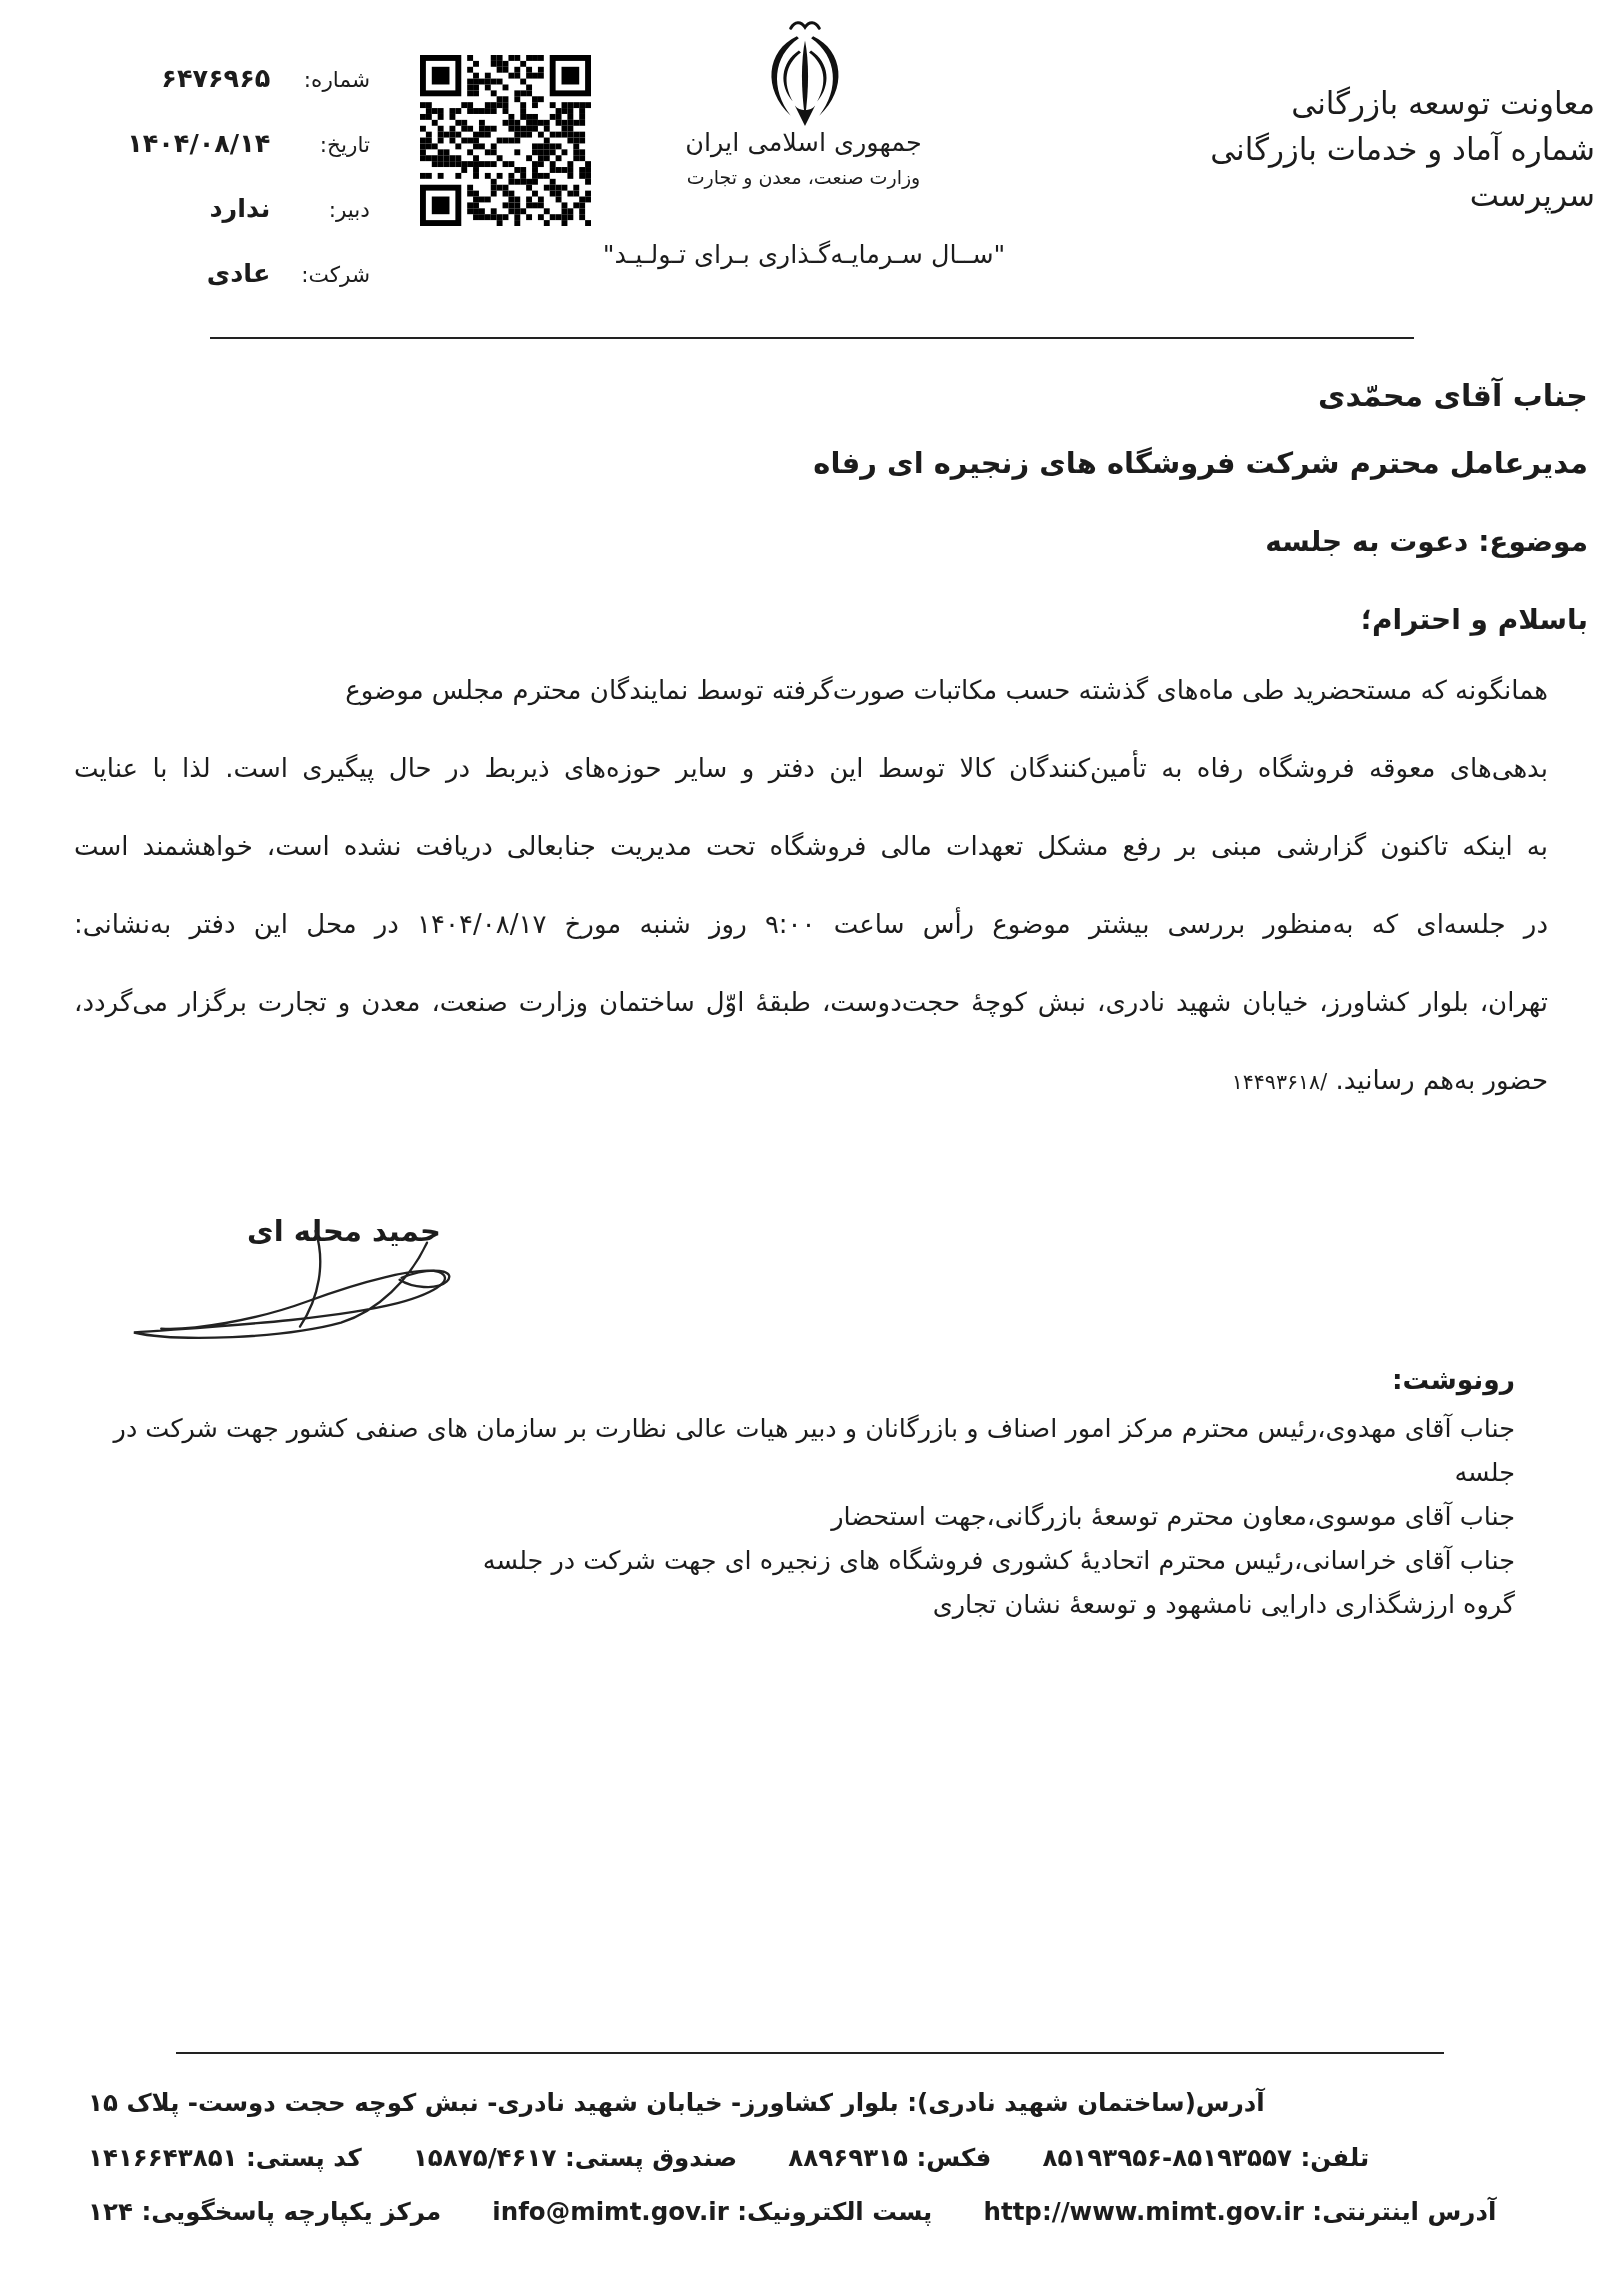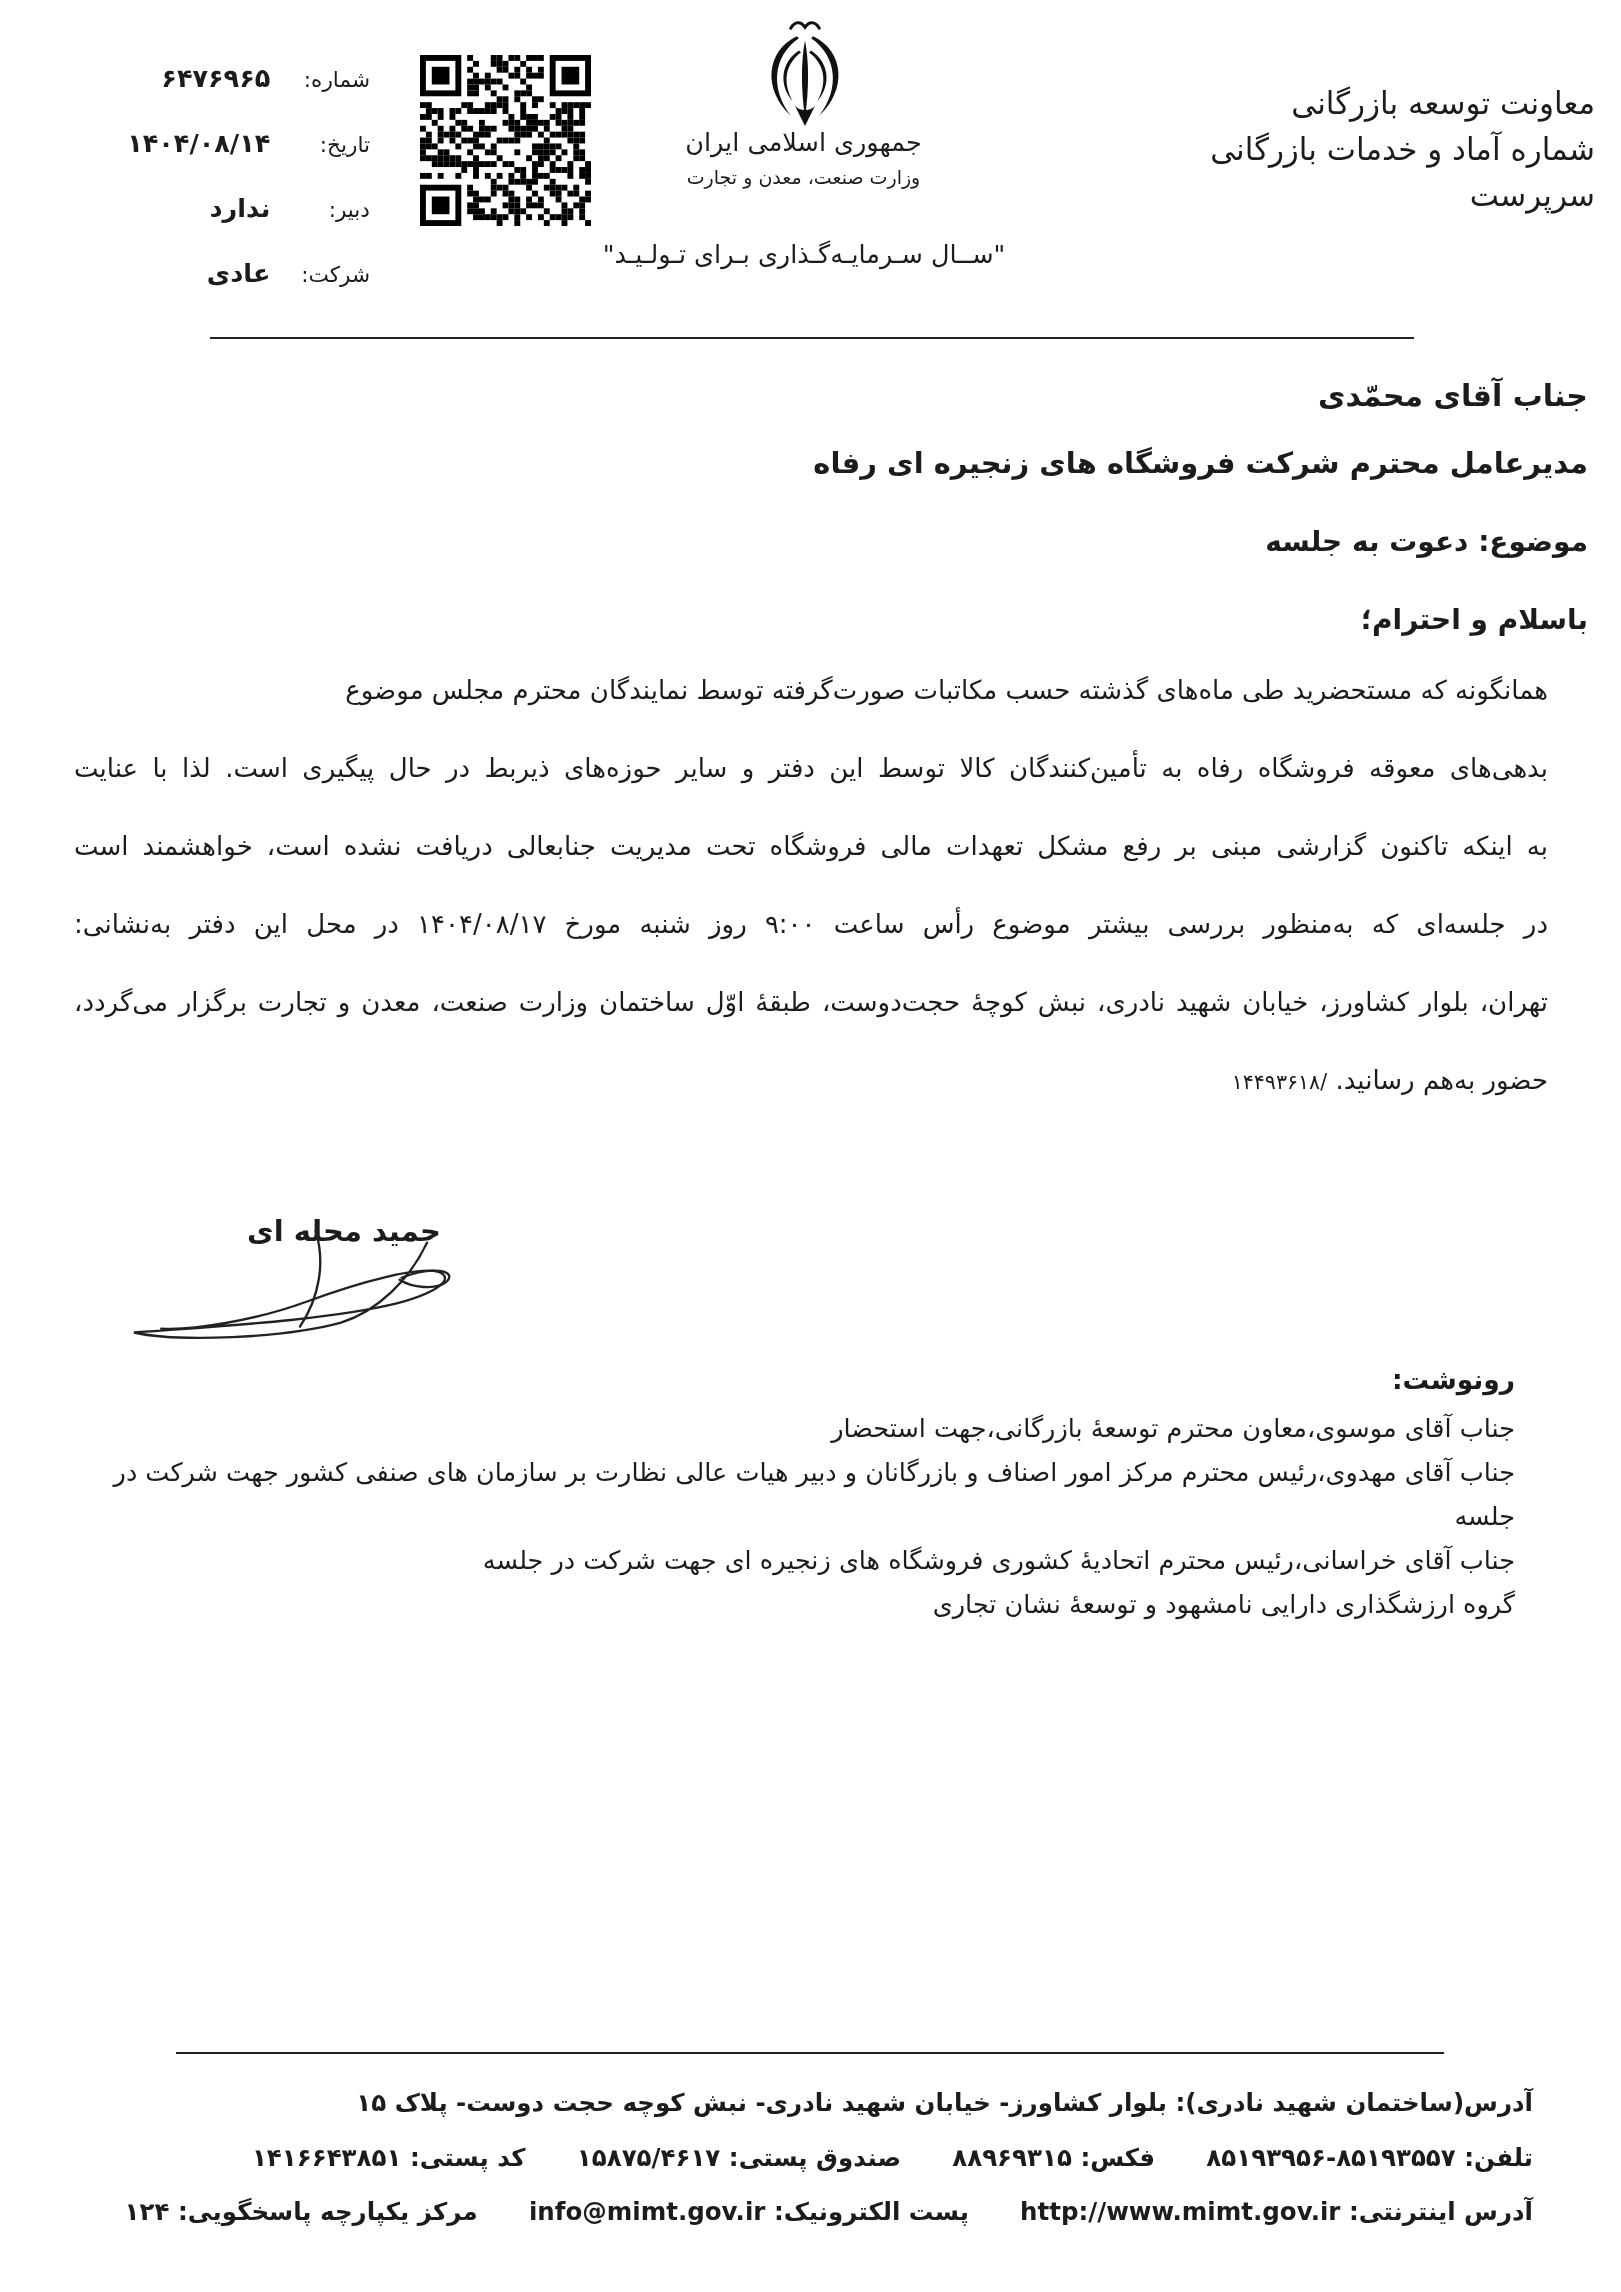--- a/index.html
+++ b/index.html
@@ -48,21 +48,21 @@
   .sig-name{position:absolute;right:49px;top:13.7px;font-weight:700;font-size:29px;}
   .sig-svg{position:absolute;left:0;top:27.4px;}
 
   
   .cc{position:absolute;right:106px;left:59px;top:1358px;font-size:25.5px;line-height:44px;
       text-align:right;}
   .cc-label{font-weight:700;font-size:26.5px;margin-bottom:3.9px;}
 
   
   .f-divider{position:absolute;top:2052px;left:176px;width:1268px;height:2px;background:#222;}
-  .f-line{position:absolute;left:88px;right:88px;text-align:right;font-weight:700;
+  .f-line{position:absolute;left:88px;right:88px;text-align:left;font-weight:700;
           font-size:24.5px;white-space:pre-wrap;}
   .f1{top:2088px;} .f2{top:2143px;} .f3{top:2197px;}
 </style>
 </head>
 <body>
 
 <div class="page">
 
   <div class="meta">
     <div class="meta-row">
@@ -469,22 +469,22 @@
       <g fill="none" stroke="#222" stroke-width="2.4" stroke-linecap="round">
         <path d="M212,4 C222,36 216,72 196,102"></path>
         <path d="M326,16 C308,54 276,86 238,98 C180,114 70,118 26,108 C104,102 224,96 296,78 C340,66 354,52 338,46 C318,40 258,56 204,76 C150,96 84,106 54,104"></path>
         <path d="M300,52 C330,40 358,44 346,56 C336,65 310,62 298,54"></path>
       </g>
     </svg>
   </div>
 
   <div class="cc">
     <div class="cc-label">رونوشت:</div>
+    <div>جناب آقای مهدوی،رئیس محترم مرکز امور اصناف و بازرگانان و دبیر هیات عالی نظارت بر سازمان های صنفی کشور جهت شرکت در جلسه</div>
     <div>جناب آقای موسوی،معاون محترم توسعۀ بازرگانی،جهت استحضار</div>
-    <div>جناب آقای مهدوی،رئیس محترم مرکز امور اصناف و بازرگانان و دبیر هیات عالی نظارت بر سازمان های صنفی کشور جهت شرکت در جلسه</div>
     <div>جناب آقای خراسانی،رئیس محترم اتحادیۀ کشوری فروشگاه های زنجیره ای جهت شرکت در جلسه</div>
     <div>گروه ارزشگذاری دارایی نامشهود و توسعۀ نشان تجاری</div>
   </div>
 
   <div class="f-divider"></div>
   <div class="f-line f1">آدرس(ساختمان شهید نادری): بلوار کشاورز- خیابان شهید نادری- نبش کوچه حجت دوست- پلاک ۱۵</div>
   <div class="f-line f2">تلفن: ۸۵۱۹۳۵۵۷-۸۵۱۹۳۹۵۶      فکس: ۸۸۹۶۹۳۱۵      صندوق پستی: ۱۵۸۷۵/۴۶۱۷      کد پستی: ۱۴۱۶۶۴۳۸۵۱</div>
   <div class="f-line f3">آدرس اینترنتی: http://www.mimt.gov.ir      پست الکترونیک: info@mimt.gov.ir      مرکز یکپارچه پاسخگویی: ۱۲۴</div>
 
 </div>

